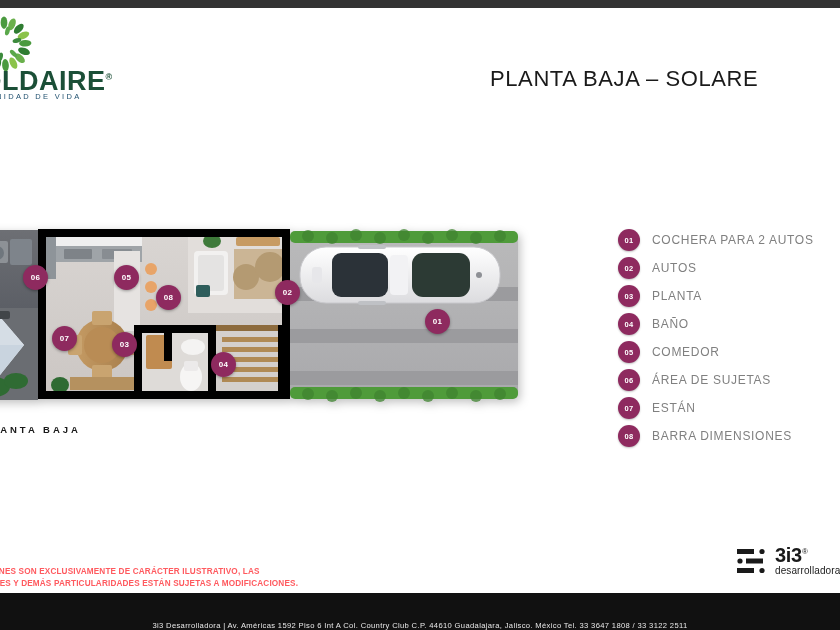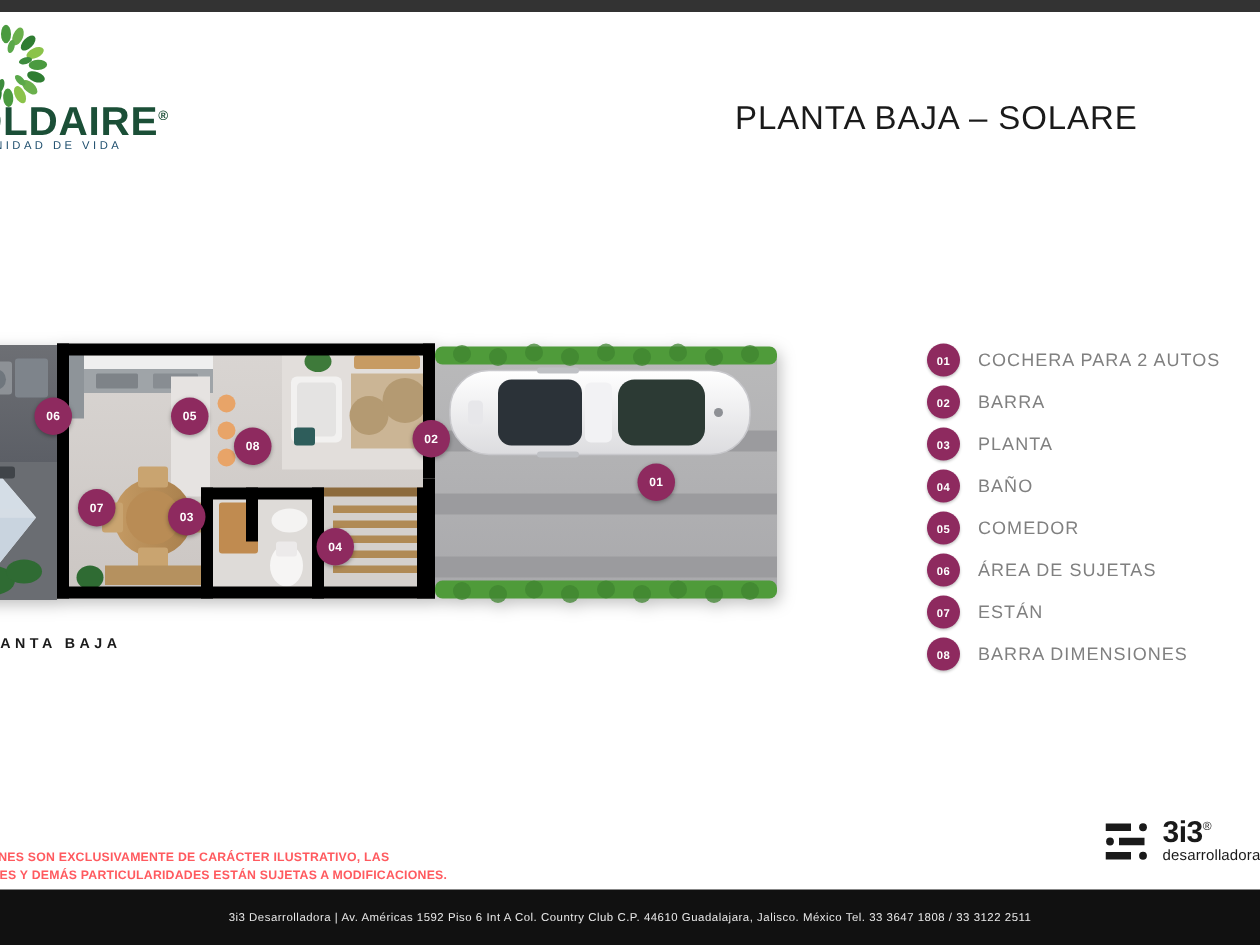--- a/index.html
+++ b/index.html
@@ -95,21 +95,21 @@
   .devlogo-name .reg { font-size: 8px; vertical-align: super; font-weight: 400; }
   .devlogo-sub {
     position: absolute; left: 38px; top: 19px;
     font-size: 10px; color: #1a1a1a; letter-spacing: .1px; white-space: nowrap;
   }
 
   
   .footer {
     position: absolute; left: 0; bottom: 0; width: 840px; height: 37px;
     background: #111111;
-    display: flex; align-items: center; justify-content: center;
+    display: flex; align-items: flex-end; justify-content: center;
   }
   .footer-text {
     font-size: 7.6px; color: #e8e8e8; letter-spacing: .35px; white-space: nowrap;
   }
 </style>
 </head>
 <body>
 
 <div class="page">
 
@@ -317,21 +317,21 @@
 
   <div class="plan-caption">PLANTA BAJA</div>
 
   <div class="legend">
     <div class="legend-row">
       <div class="legend-badge">01</div>
       <div class="legend-label">COCHERA PARA 2 AUTOS</div>
     </div>
     <div class="legend-row">
       <div class="legend-badge">02</div>
-      <div class="legend-label">BARRA</div>
+      <div class="legend-label">AUTOS</div>
     </div>
     <div class="legend-row">
       <div class="legend-badge">03</div>
       <div class="legend-label">PLANTA</div>
     </div>
     <div class="legend-row">
       <div class="legend-badge">04</div>
       <div class="legend-label">BAÑO</div>
     </div>
     <div class="legend-row">

